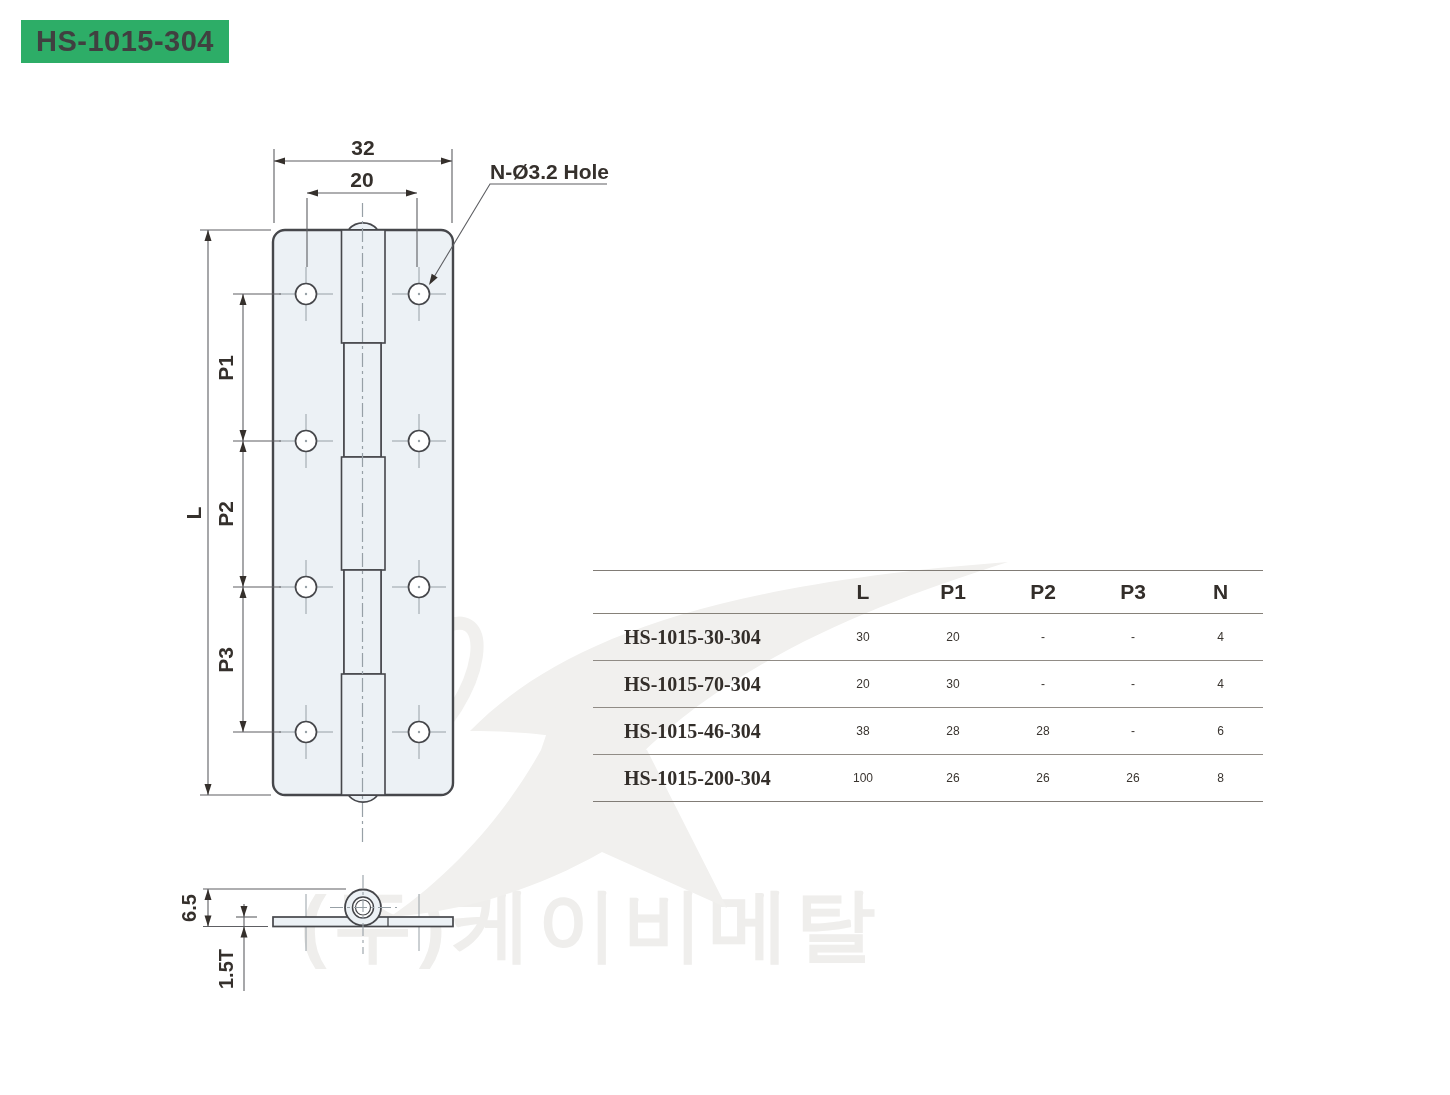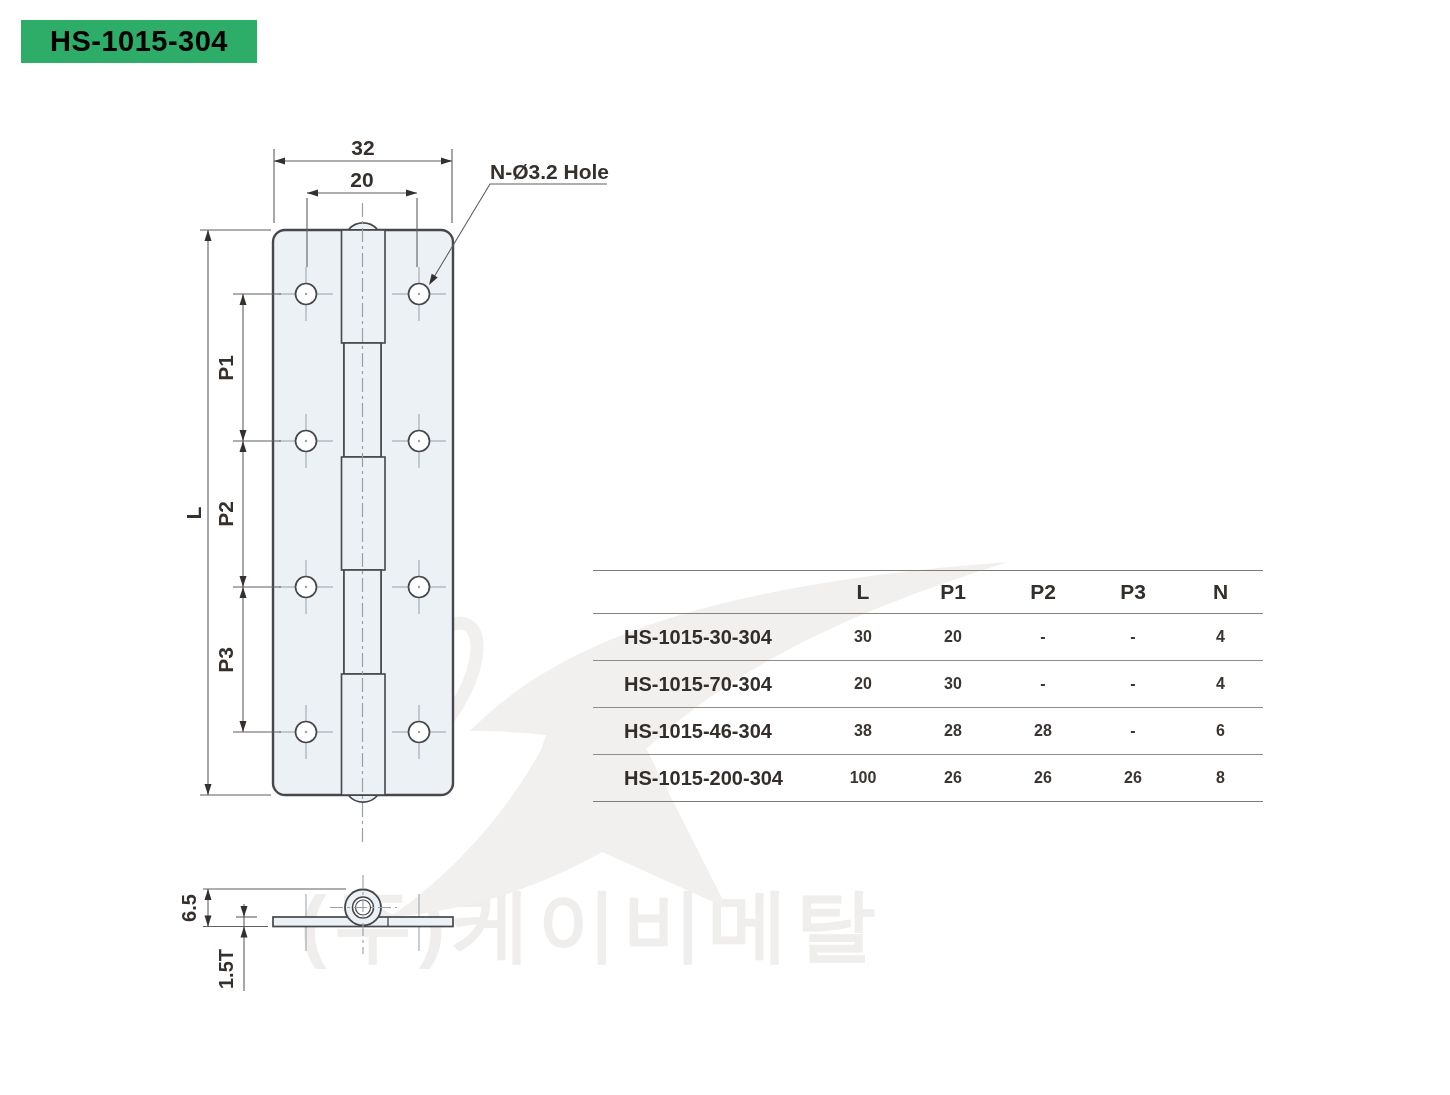--- a/index.html
+++ b/index.html
@@ -2,35 +2,35 @@
 <html><head>
 <meta charset="utf-8">
 <style>
   html,body{margin:0;padding:0;background:#ffffff;}
   .canvas{position:relative;width:1450px;height:1095px;background:#ffffff;overflow:hidden;
           font-family:"Liberation Sans",sans-serif;}
   
   .wm-text{position:absolute;left:300px;top:872px;font-size:80px;font-weight:bold;
            letter-spacing:6px;color:#efeeec;white-space:nowrap;z-index:0;}
   
-  .badge{position:absolute;left:21px;top:20px;width:236px;height:43px;line-height:43px;
-         text-align:center;color:#000000;font-size:29px;font-weight:bold;letter-spacing:0.5px;
+  .badge{position:absolute;left:21px;top:20px;width:208px;height:43px;line-height:43px;
+         text-align:center;color:#404040;font-size:29px;font-weight:bold;letter-spacing:0.5px;
          z-index:3;}
   
   .drawing{position:absolute;left:0;top:0;z-index:2;}
   .wm{position:absolute;left:0;top:0;z-index:1;}
   
   .spec-table{position:absolute;left:593px;top:570px;width:670px;z-index:3;
               color:#3a3530;border-top:1.5px solid #817c76;}
   .t-row{display:grid;grid-template-columns:225px 90px 90px 90px 90px 85px;
          align-items:center;height:46px;border-bottom:1px solid #918c86;}
   .t-row.head{height:42px;border-bottom:1px solid #868179;}
   .t-row:last-child{border-bottom:1.5px solid #817c76;}
-  .cell{text-align:center;font-size:16px;font-weight:bold;}
-  .cell.model{text-align:left;padding-left:31px;font-weight:bold;font-size:20px;color:#332e2a;}
+  .cell{text-align:center;font-size:12px;}
+  .cell.model{text-align:left;padding-left:31px;font-weight:bold;font-size:20px;color:#332e2a;font-family:Liberation Serif, serif;}
   .t-row.head .cell{font-weight:bold;font-size:21px;color:#332e2a;}
   
   .dimtxt{font-family:"Liberation Sans",sans-serif;font-size:21px;font-weight:bold;fill:#35302c;}
   .dimtxt-s{font-family:"Liberation Sans",sans-serif;font-size:20px;font-weight:bold;fill:#35302c;}
 </style>
 </head>
 <body>
 
 <div class="canvas">
 

